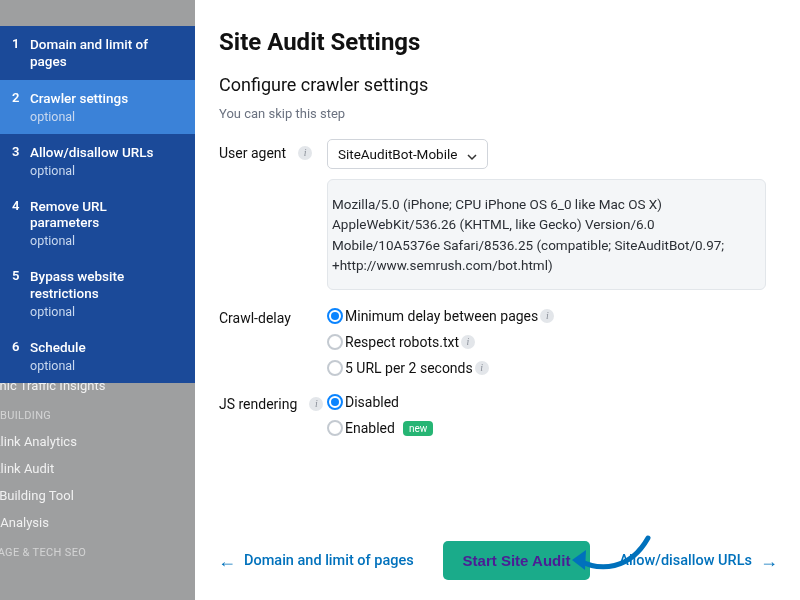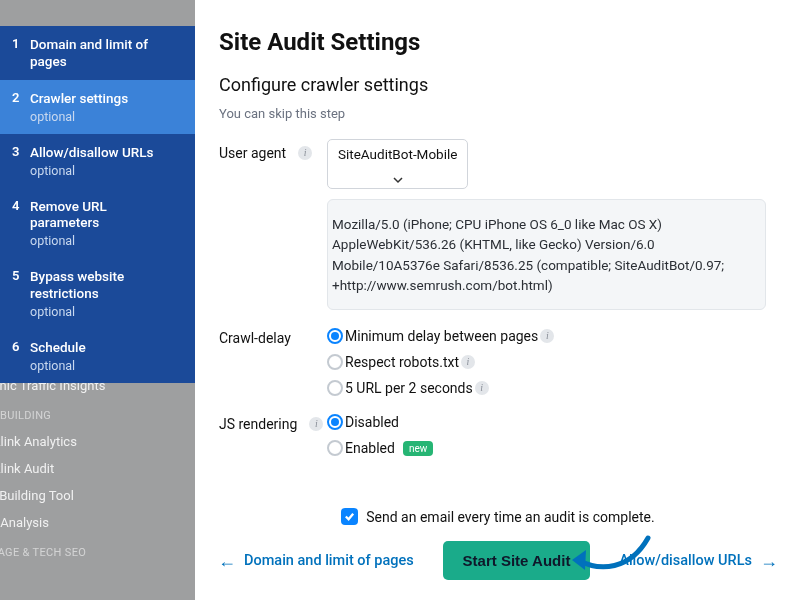--- a/index.html
+++ b/index.html
@@ -24,21 +24,21 @@
 
 h1 { font-size: 24px; font-weight: 700; margin-bottom: 18px; }
 h2 { font-size: 18px; font-weight: 400; margin-bottom: 11px; }
 .skip { font-size: 13px; color: #6b7280; margin-bottom: 18px; }
 
 .row { display: flex; align-items: flex-start; margin-bottom: 14px; }
 .row .lab { width: 108px; flex: 0 0 108px; font-size: 14px; padding-top: 6px; display: flex; align-items: center; gap: 12px; }
 
 .info-icon { display: inline-flex; width: 14px; height: 14px; border-radius: 50%; background: #e3e6ea; color: #8a8f98; font-family: Georgia, serif; font-style: italic; font-size: 10px; align-items: center; justify-content: center; line-height: 1; }
 
-.select { display: inline-flex; align-items: center; gap: 10px; border: 1px solid #d1d5db; border-radius: 5px; padding: 6px 10px; font-size: 13.5px; cursor: pointer; background: #fff; flex-direction: column; }
+.select { display: inline-flex; align-items: center; gap: 10px; border: 1px solid #d1d5db; border-radius: 5px; padding: 6px 10px; font-size: 13.5px; cursor: pointer; background: #fff; }
 .chev { width: 10px; height: 10px; display: inline-block; }
 .chev svg { width: 10px; height: 10px; }
 
 .ua-box { margin-top: 10px; border: 1px solid #e2e6ea; background: #f4f6f8; border-radius: 6px; padding: 14px 4px; font-size: 13.5px; line-height: 1.5; color: #2b2f35; width: 100%; }
 
 .radio-col { display: flex; flex-direction: column; gap: 10px; padding-top: 4px; }
 .radio-row { display: flex; align-items: center; gap: 2px; font-size: 14px; cursor: pointer; }
 .radio { width: 16px; height: 16px; border-radius: 50%; border: 2px solid #c4cad1; display: inline-flex; align-items: center; justify-content: center; flex-shrink: 0; }
 .radio.checked { border-color: #0a84ff; }
 .radio.checked::after { content: ""; width: 8px; height: 8px; border-radius: 50%; background: #0a84ff; }
@@ -48,21 +48,21 @@
 .footer { position: absolute; left: 218px; right: 22px; bottom: 20px; }
 .email-row { display: flex; align-items: center; justify-content: center; gap: 8px; margin-bottom: 16px; font-size: 14px; }
 .checkbox { width: 17px; height: 17px; border-radius: 4px; background: #0a84ff; display: inline-flex; align-items: center; justify-content: center; flex-shrink: 0; }
 .checkbox svg { width: 11px; height: 11px; stroke: #fff; stroke-width: 2.5; fill: none; }
 
 .nav-row { display: flex; align-items: center; justify-content: space-between; }
 .nav-link { display: flex; align-items: center; gap: 8px; color: #0071bc; font-size: 14.5px; font-weight: 500; cursor: pointer; }
 .nav-link .arrow { font-size: 18px; line-height: 1; }
 .nav-link .txtwrap { display: flex; flex-direction: column; align-items: center; line-height: 1.2; text-align: center; }
 
-.cta { background: #1aab8a; color: #0f172a; font-weight: 600; font-size: 15px; padding: 11px 20px; border-radius: 5px; border: none; cursor: pointer; position: relative; }
+.cta { background: #1aab8a; color: #4c1d95; font-weight: 600; font-size: 15px; padding: 11px 20px; border-radius: 5px; border: none; cursor: pointer; position: relative; }
 
 .anno-arrow { position: absolute; right: 150px; bottom: 20px; width: 80px; height: 50px; pointer-events: none; }
 .anno-arrow svg { width: 100%; height: 100%; overflow: visible; }
 </style>
 </head>
 <body>
 
 <div class="sidebar-bg"></div>
 <div class="sidebar-fade"></div>
 
@@ -177,28 +177,20 @@
       <div class="radio-row">
         <span class="radio"></span>
         <span>Enabled</span>
         <span class="badge-new">new</span>
       </div>
     </div>
   </div>
 </div>
 
 <div class="footer">
-  <div class="email-row">
-    <span class="checkbox">
-      <svg viewBox="0 0 12 12">
-          <path d="M2 6 L5 9 L10 3"></path>
-        </svg>
-    </span>
-    <span>Send an email every time an audit is complete.</span>
-  </div>
   <div class="nav-row">
     <div class="nav-link">
       <span class="arrow">←</span>
       <span class="txtwrap">Domain and limit of pages</span>
     </div>
     <button class="cta">Start Site Audit</button>
     <div class="nav-link">
       <span>Allow/disallow URLs</span>
       <span class="arrow">→</span>
     </div>

